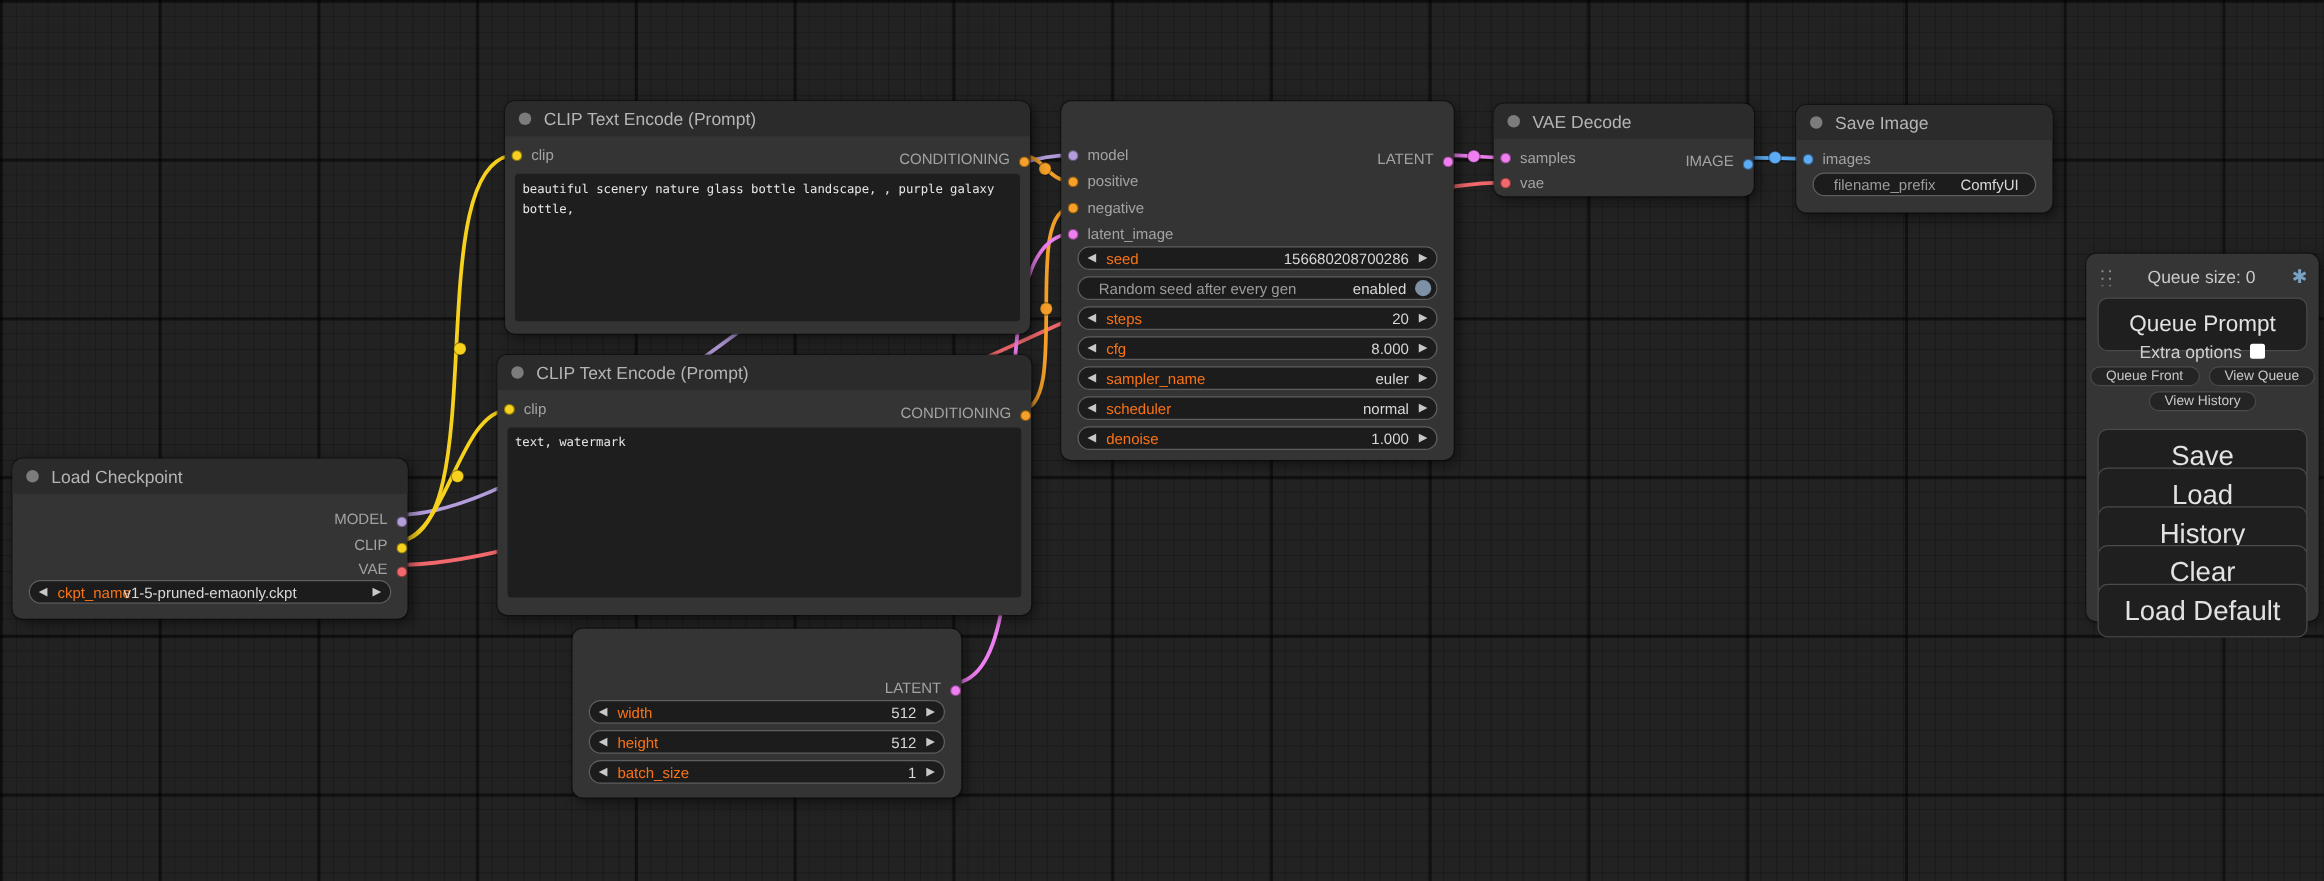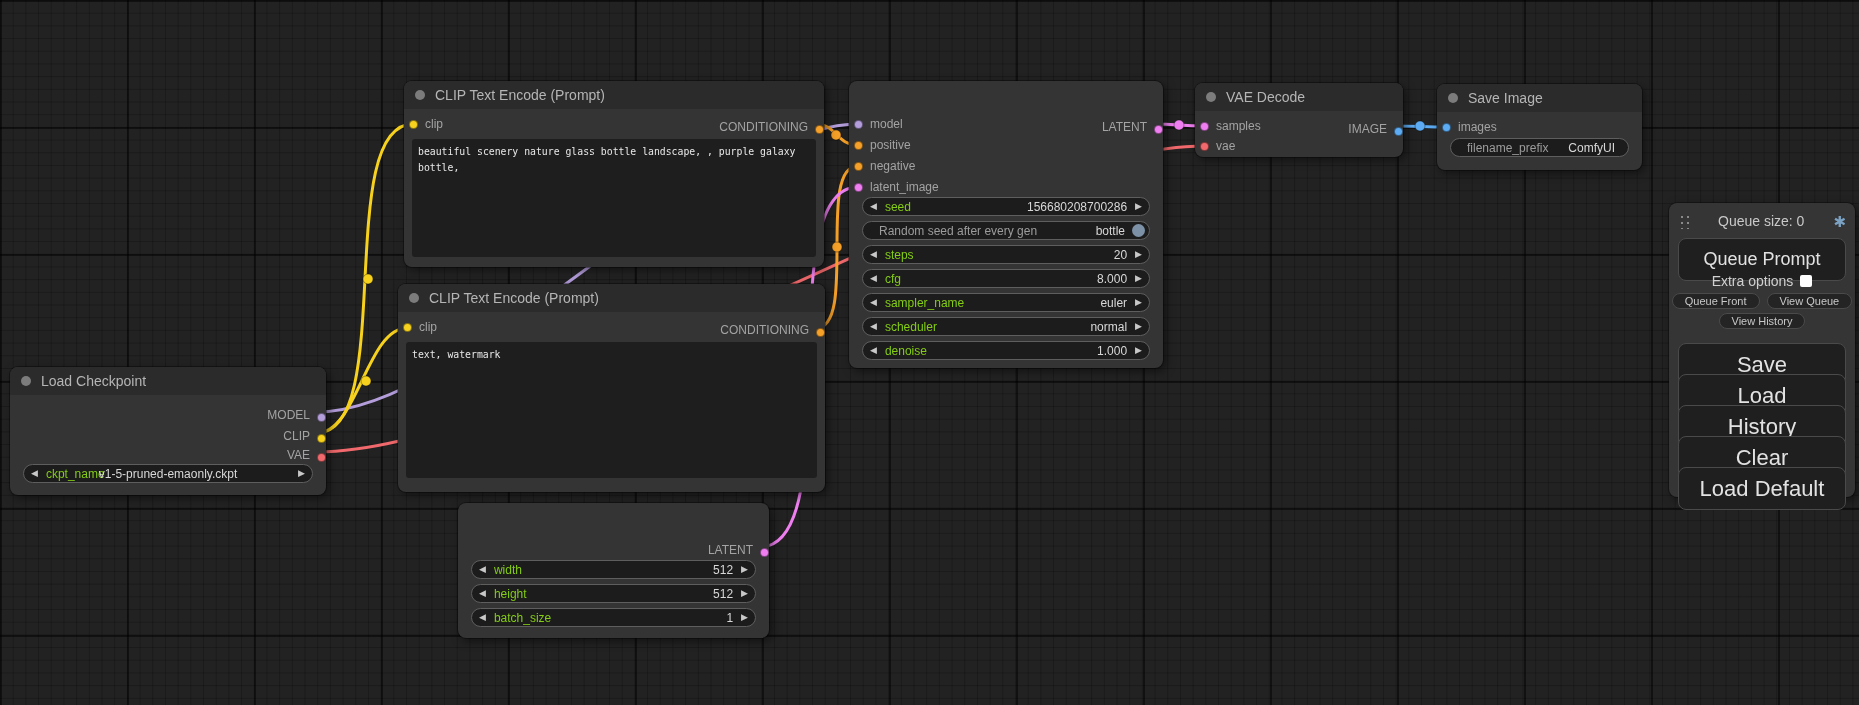--- a/index.html
+++ b/index.html
@@ -28,21 +28,21 @@
   .out-slot{position:absolute;right:0;height:20px;display:flex;align-items:flex-end;gap:7px;}
   .slot-dot{width:9px;height:9px;border-radius:50%;border:1px solid rgba(0,0,0,0.45);box-sizing:border-box;flex:none;}
   .slot-lbl{font-size:12px;color:#a3a3a3;white-space:nowrap;}
   .widget{
     position:absolute;left:13px;right:13px;height:19px;box-sizing:border-box;
     background:#1c1c1c;border:1px solid #5e5e5e;border-radius:10px;
     display:flex;align-items:center;padding:0 7px;font-size:12px;white-space:nowrap;
   }
   .w-arrow{color:#c8c8c8;font-size:9px;line-height:1;flex:none;}
   .w-arrow.l{margin-right:8px;} .w-arrow.r{margin-left:8px;}
-  .w-label{color:#84cc16;text-align:right;} .w-value{color:#d8d8d8;margin-left:auto;}
+  .w-label{color:#f97316;text-align:right;} .w-value{color:#d8d8d8;margin-left:auto;}
   .w-value-center{position:absolute;left:0;right:0;text-align:center;color:#d8d8d8;}
   .w-label-in{margin-left:9px;color:#9c9c9c;}
   .toggle-circle{width:13px;height:13px;border-radius:50%;background:#7d91a6;margin-left:7px;margin-right:-3px;flex:none;}
   .prompt-box{
     position:absolute;left:8px;right:8px;box-sizing:border-box;
     background:#1e1e1e;border-radius:3px;padding:5px 6px;
     font-family:"DejaVu Sans Mono",monospace;font-size:9.8px;line-height:16px;
     color:#e8e8e8;white-space:pre-wrap;word-break:break-word;overflow:hidden;
   }
   
@@ -207,21 +207,21 @@
       <span class="slot-dot" style="background:#ef7ff0"></span>
     </div>
     <div class="widget" style="top:116px">
       <span class="w-arrow l">◀</span>
       <span class="w-label">seed</span>
       <span class="w-value">156680208700286</span>
       <span class="w-arrow r">▶</span>
     </div>
     <div class="widget" style="top:140px">
       <span class="w-label-in">Random seed after every gen</span>
-      <span class="w-value">bottle</span>
+      <span class="w-value">enabled</span>
       <span class="toggle-circle"></span>
     </div>
     <div class="widget" style="top:164px">
       <span class="w-arrow l">◀</span>
       <span class="w-label">steps</span>
       <span class="w-value">20</span>
       <span class="w-arrow r">▶</span>
     </div>
     <div class="widget" style="top:188px">
       <span class="w-arrow l">◀</span>

